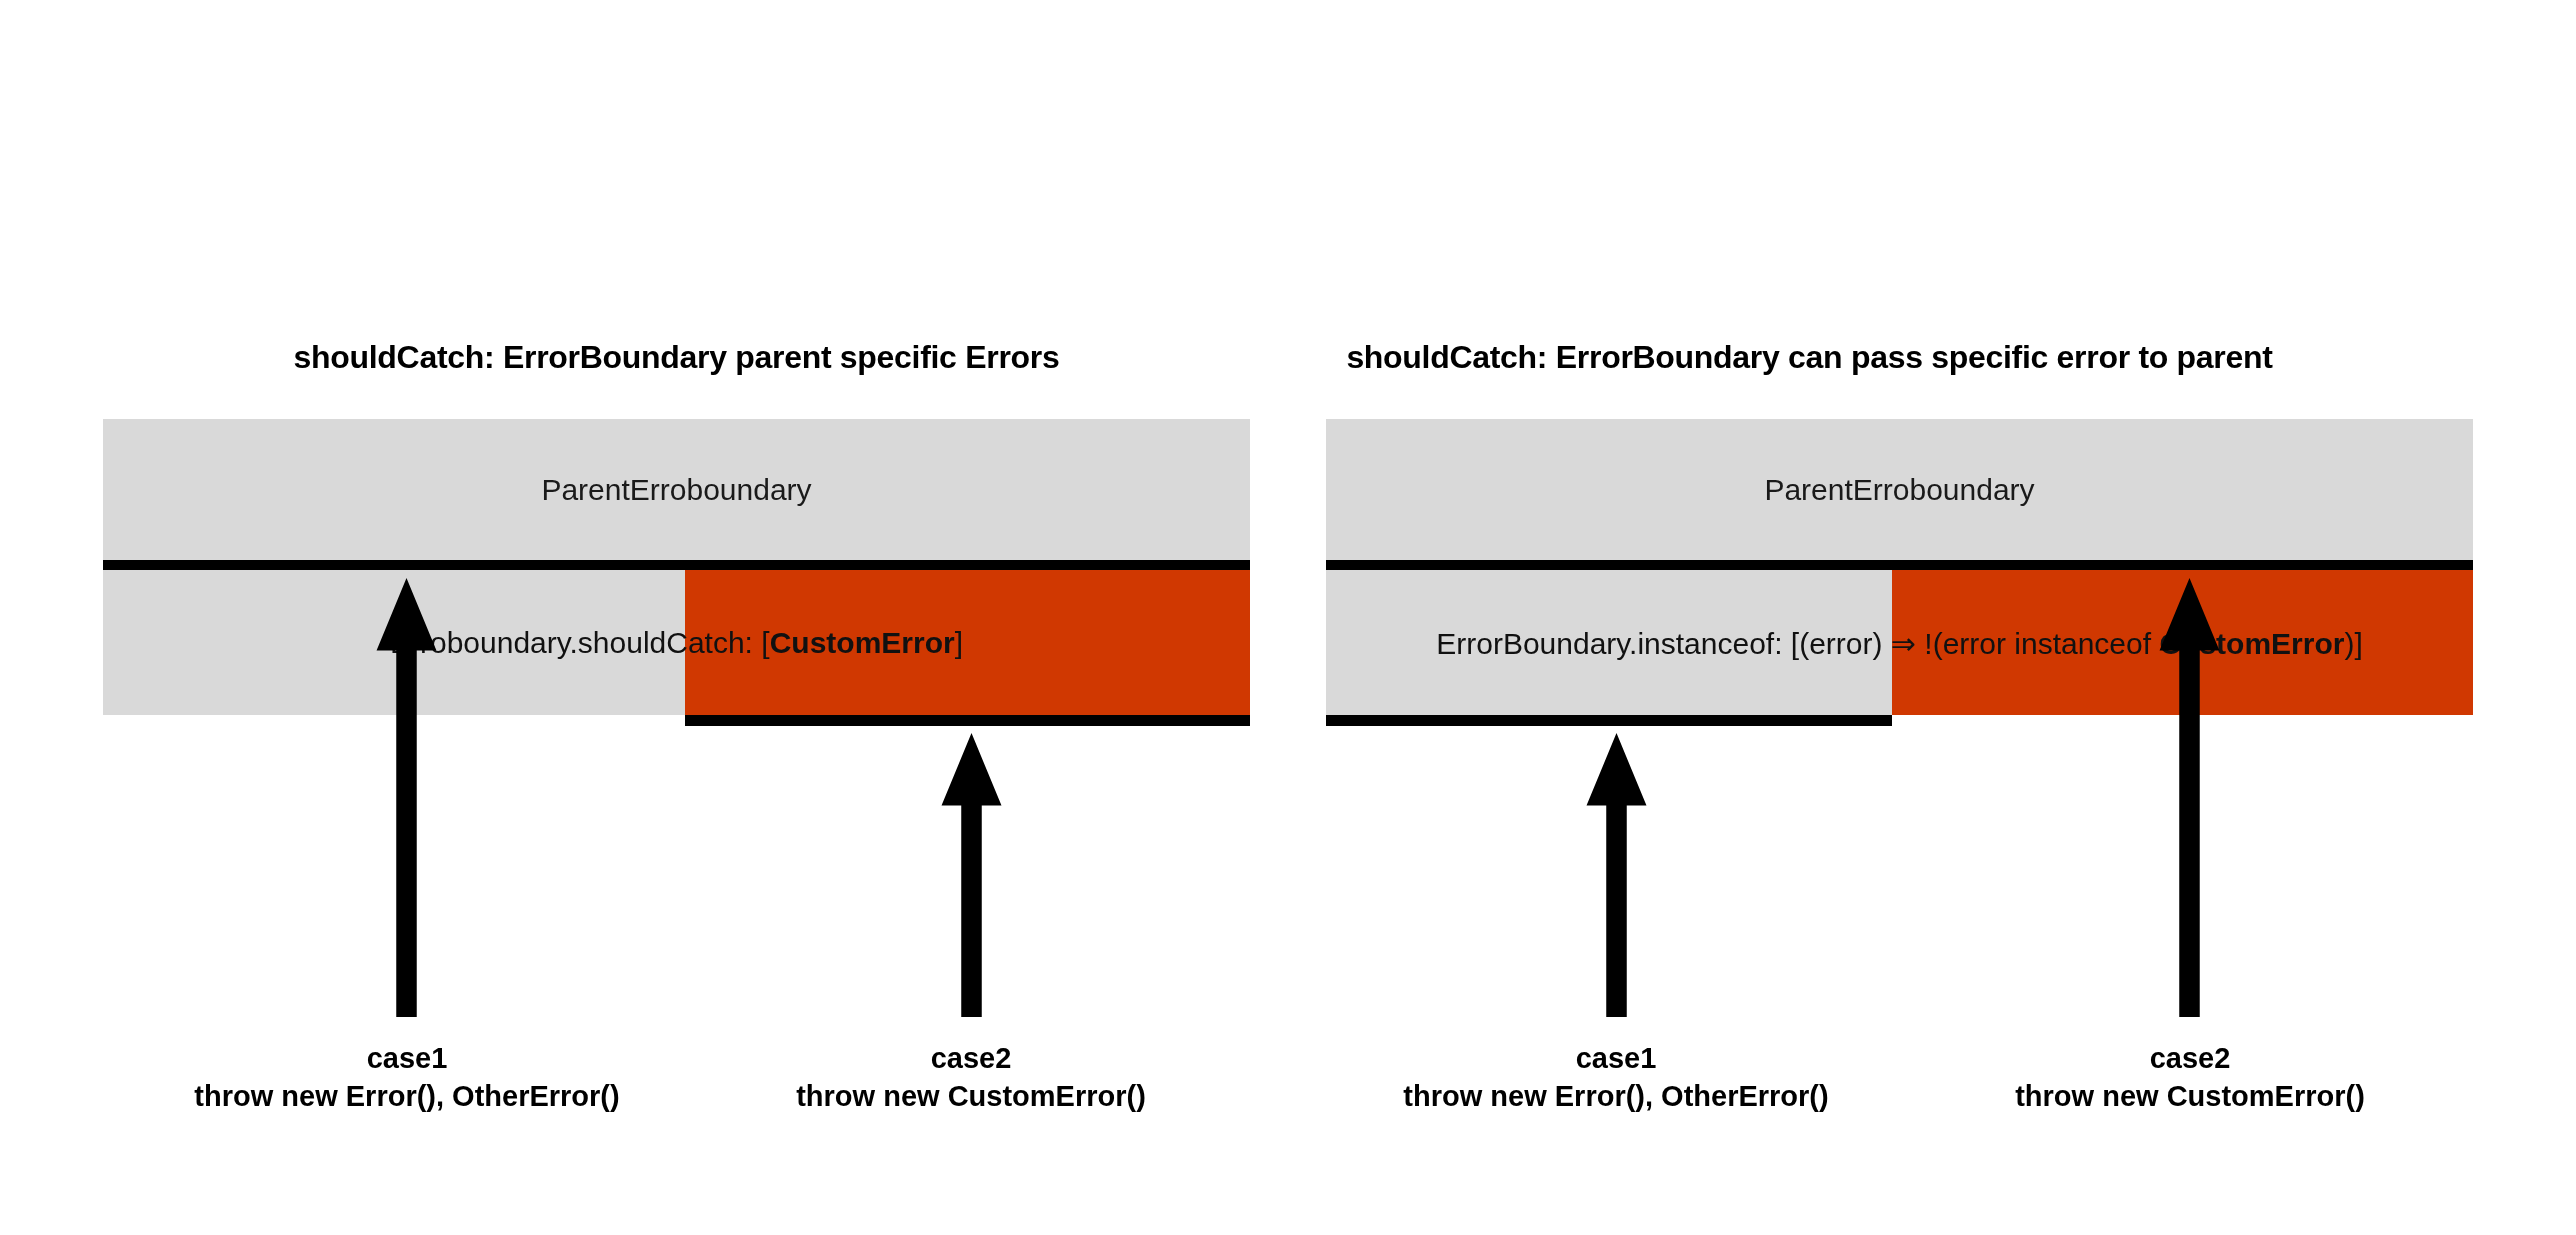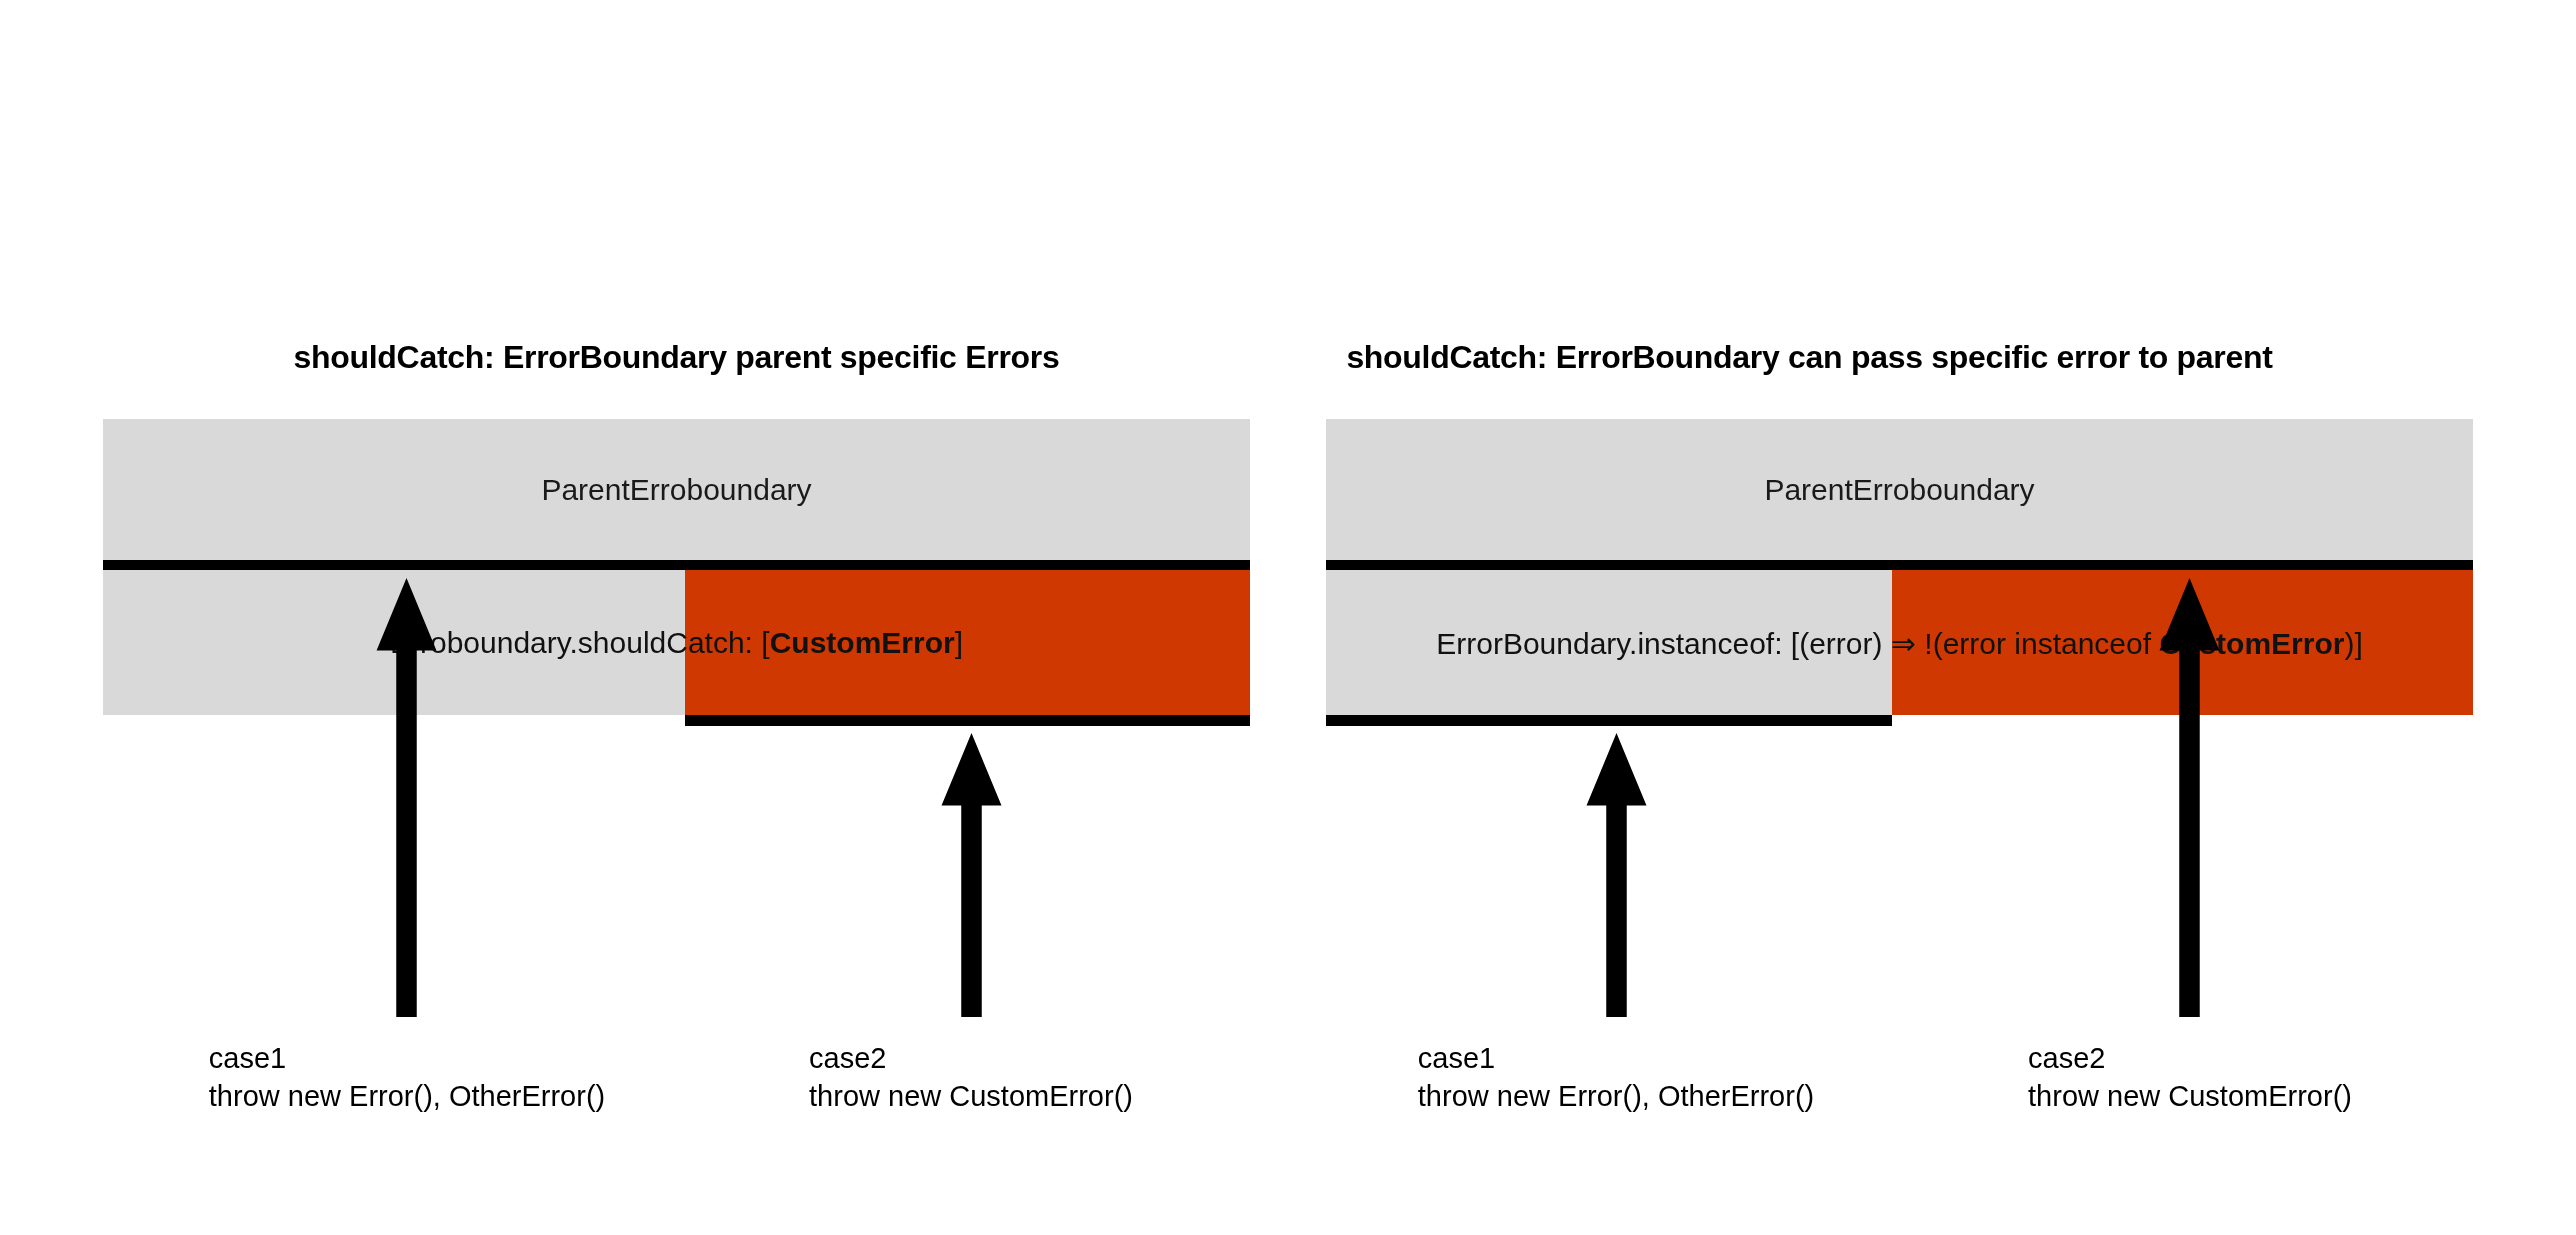--- a/index.html
+++ b/index.html
@@ -85,22 +85,23 @@
   .bottom-bar-row { position: relative; height: 10.3px; width: 100%; }
   .bottom-bar { position: absolute; top: 0; height: 10.3px; background: #000; }
 
   
   .arrow { position: absolute; width: 71px; }
   .arrow svg { display: block; }
 
   
   .case-label {
     position: absolute;
+    text-align: center;
     font-size: 29px;
-    font-weight: normal;
+    font-weight: bold;
     color: #000;
     white-space: nowrap;
     line-height: 1.32;
     transform: translateX(-50%);
   }
 </style>
 </head>
 <body>
 
 <div id="canvas">

